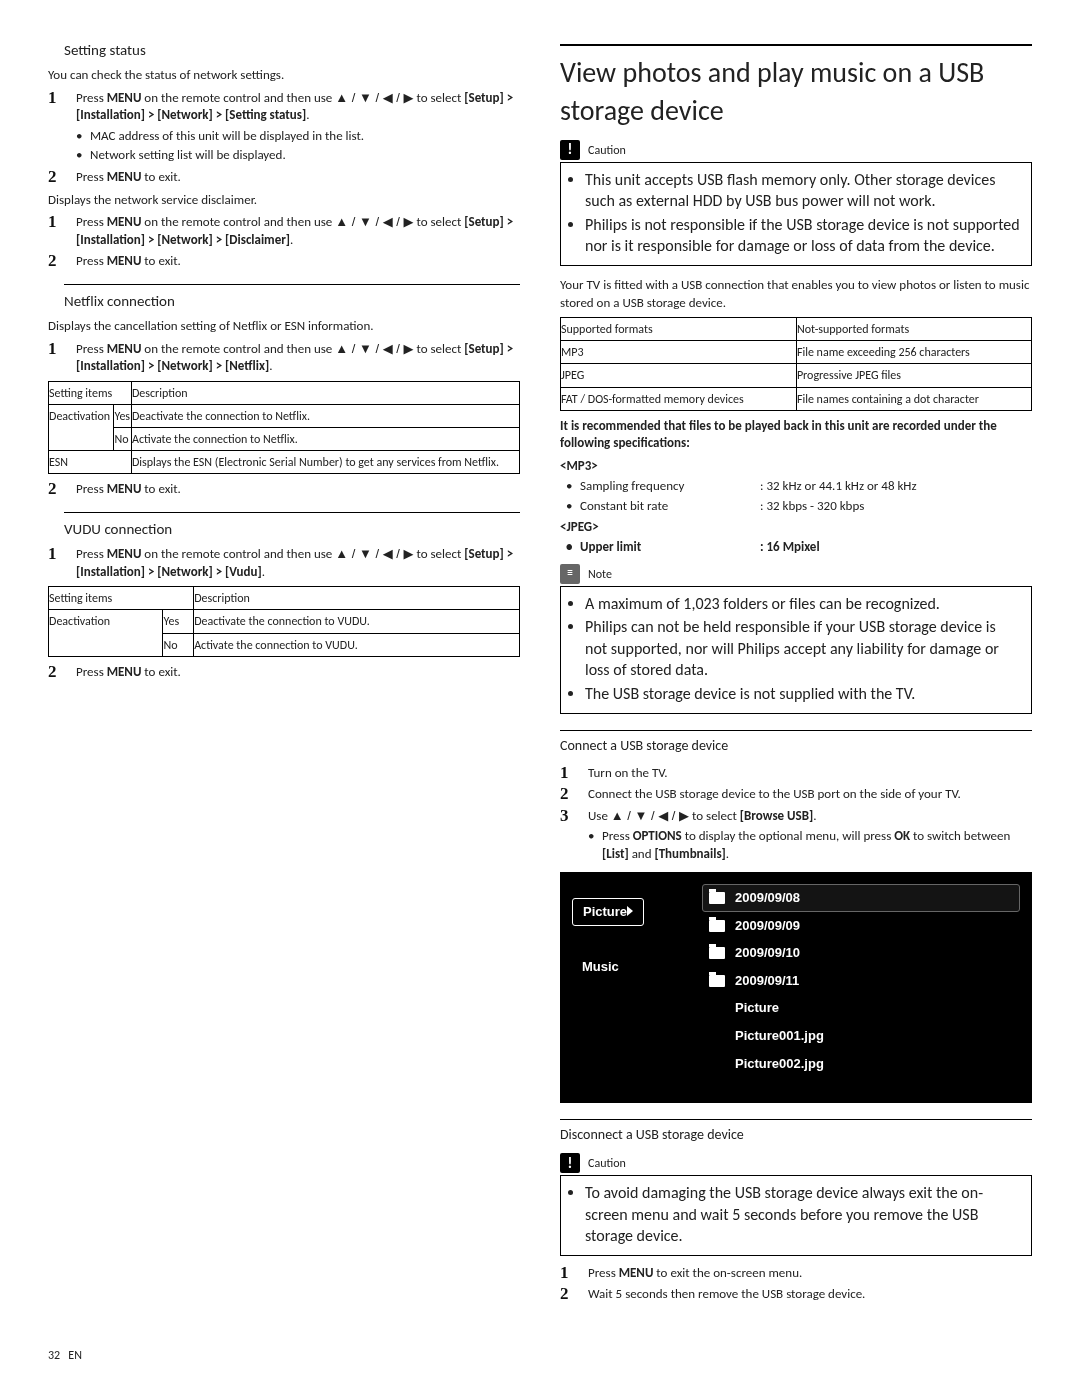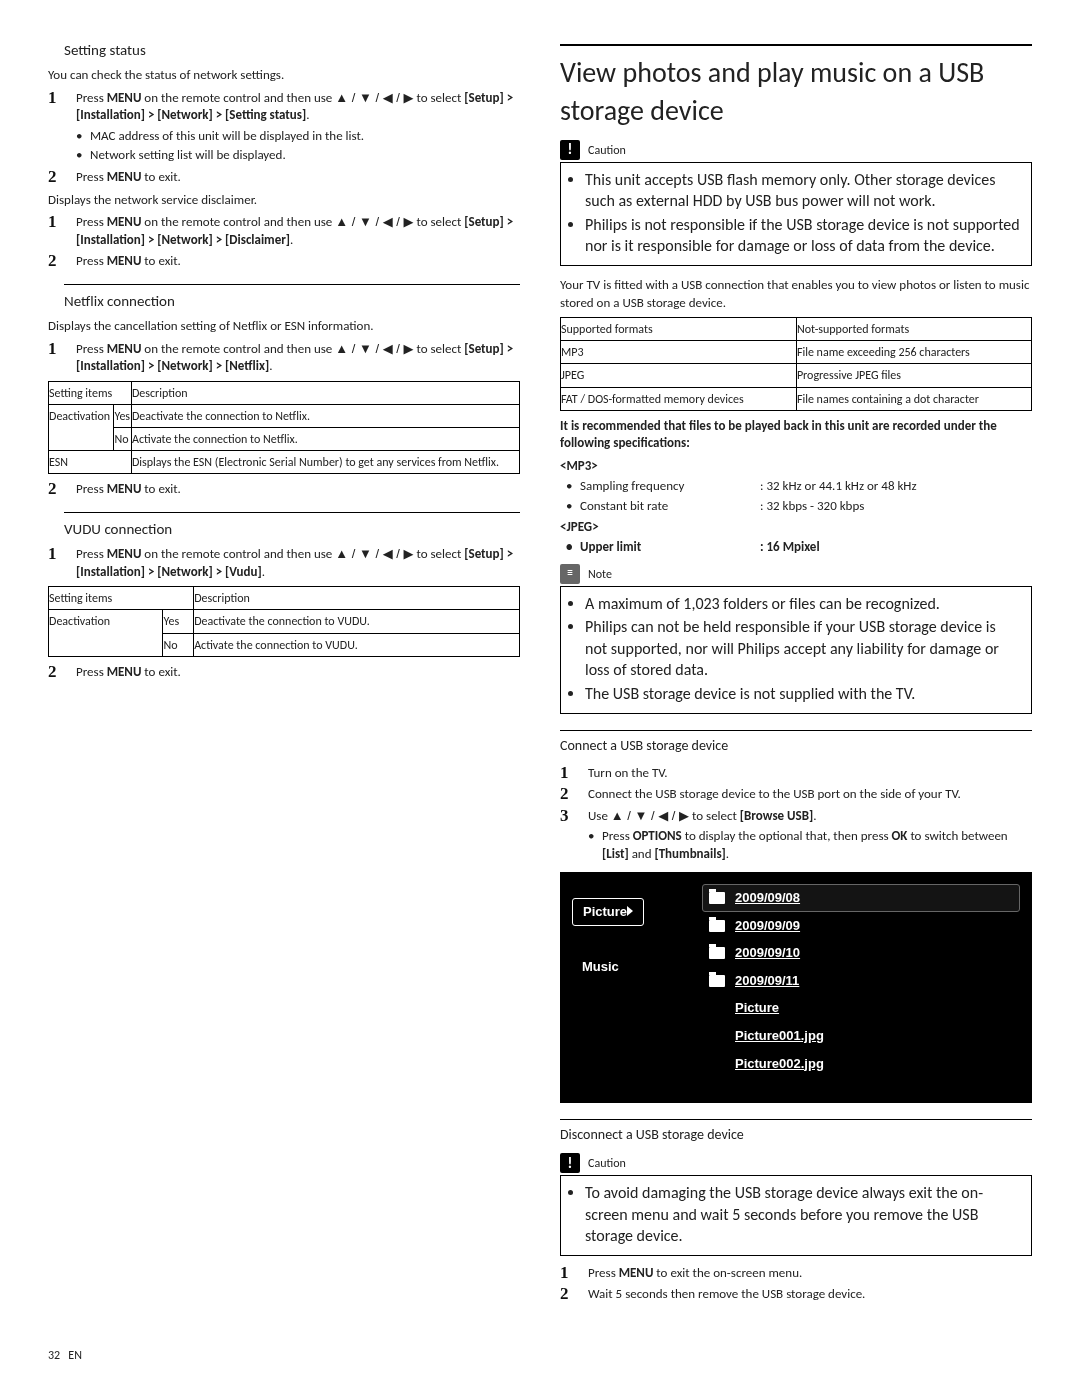--- a/index.html
+++ b/index.html
@@ -45,21 +45,21 @@
   .note-icon { width: 20px; height: 20px; background: #666; color: #fff; display:flex; align-items:center; justify-content:center; font-weight:bold; font-size:11px; border-radius:2px;}
   .callout-title { font-size: 12px; font-weight: 400; }
 
   .specrow { display:flex; }
   .specrow .k { width: 180px; }
   .specrow .v { flex:1; }
 
   .usb-screen { background:#000; color:#fff; padding: 12px 12px 26px 12px; margin: 10px 0; font-family: Arial, sans-serif; font-size:13px; font-weight:bold; }
   .usb-screen .row { display:flex; }
   .usb-screen .left { width: 130px; }
-  .usb-screen .right { flex:1;text-decoration:underline; }
+  .usb-screen .right { flex:1; }
   .usb-cat { padding: 4px 10px; margin: 14px 0; }
   .usb-cat.active { border: 1px solid #fff; border-radius: 3px; display:inline-block;}
   .usb-item { display:flex; align-items:center; gap:10px; padding: 4px 6px; border: 1px solid transparent;}
   .usb-item.active { border: 1px solid #666; border-radius: 3px; background: rgba(255,255,255,0.08);}
   .folder-icon { width:16px; height:12px; background:#fff; border-radius:1px; position:relative; display:inline-block;}
   .folder-icon::before { content:""; position:absolute; top:-3px; left:0; width:7px; height:3px; background:#fff;}
   .arrow-indicator { width:0;height:0; border-top:5px solid transparent; border-bottom:5px solid transparent; border-left:6px solid #fff;}
 
   .footer { margin-top: 40px; font-size:12px;}
   .footer .pg { font-weight: 400; }
@@ -237,21 +237,21 @@
     </div>
 
     <h4>Connect a USB storage device</h4>
     <ol class="steps">
       <li><span class="num">1</span><span>Turn on the TV.</span></li>
       <li><span class="num">2</span><span>Connect the USB storage device to the USB port on the side of your TV.</span></li>
       <li><span class="num">3</span>
         <span>Use </span><span class="arrows">▲ / ▼ / ◀ / ▶</span><span> to select </span><span class="b">[Browse USB]</span>.
         <ul class="sub">
           <li>
-            <span>Press </span><span class="b">OPTIONS</span><span> to display the optional that, then press </span><span class="b">OK</span><span> to switch between </span><span class="b">[List]</span><span> and </span><span class="b">[Thumbnails]</span>.
+            <span>Press </span><span class="b">OPTIONS</span><span> to display the optional menu, will press </span><span class="b">OK</span><span> to switch between </span><span class="b">[List]</span><span> and </span><span class="b">[Thumbnails]</span>.
           </li>
         </ul>
       </li>
     </ol>
 
     <div class="usb-screen">
       <div class="row">
         <div class="left">
           <div class="usb-cat active"><span class="arrow-indicator" style="float:right;margin-top:3px;"></span><span>Picture</span></div>
           <div class="usb-cat">Music</div>

